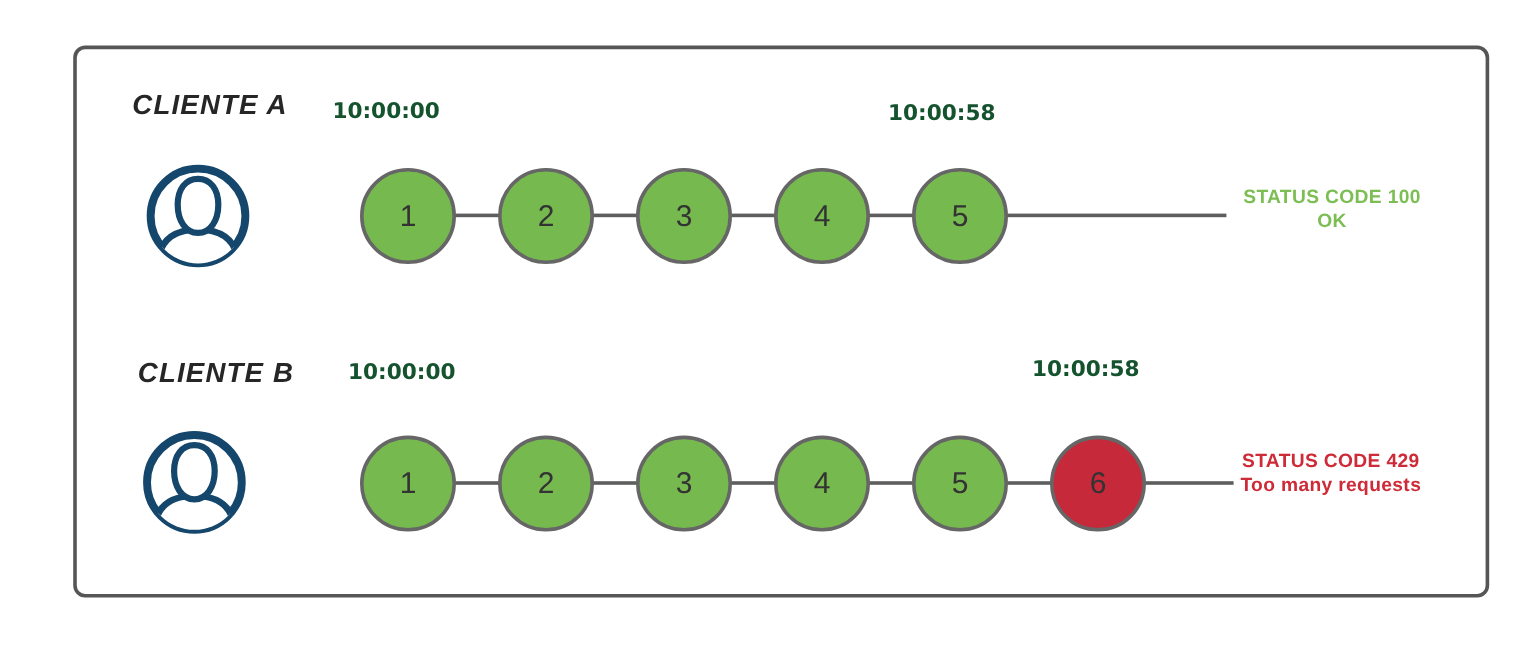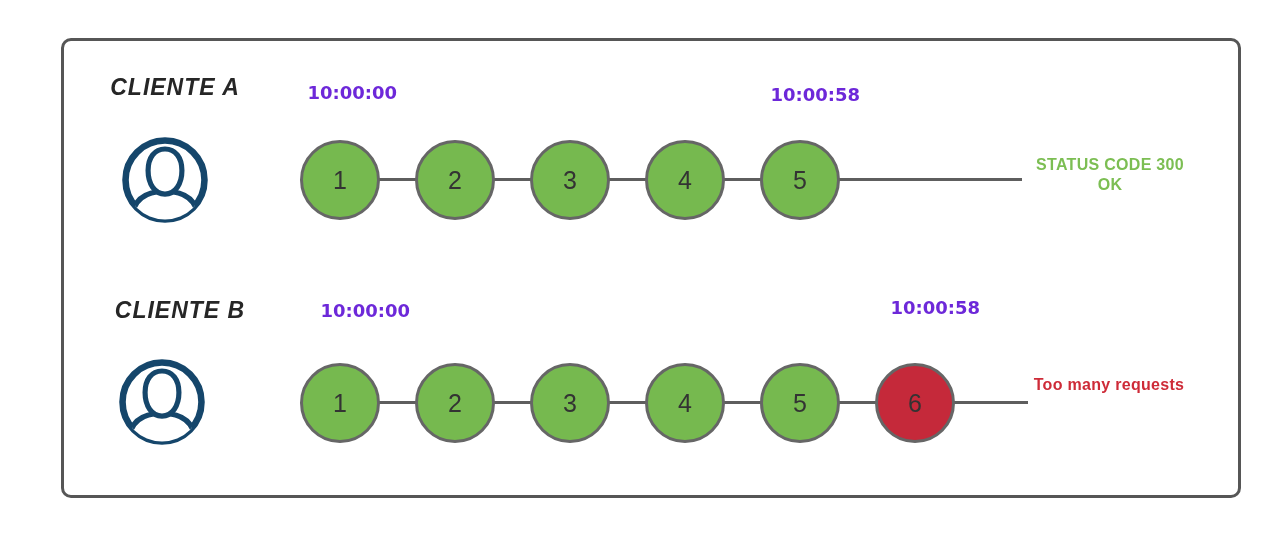--- a/index.html
+++ b/index.html
@@ -8,22 +8,22 @@
   .frame{position:absolute;left:61px;top:38px;width:1180px;height:460px;
     border:3px solid #565656;border-radius:10px;background:#ffffff;box-sizing:border-box;}
   .client-label{position:absolute;font-weight:bold;font-style:italic;font-size:23px;
     letter-spacing:1px;color:#262626;text-align:center;
     font-family:Liberation Sans, sans-serif;}
   .label-a{left:100px;top:74px;width:150px;}
   .label-b{left:105px;top:297px;width:150px;}
   .avatar{position:absolute;width:94px;height:94px;}
   .avatar-a{left:118px;top:133px;}
   .avatar-b{left:115px;top:355px;}
-  .timestamp{position:absolute;font-weight:bold;font-size:18px;color:#6d28d9;
-    text-align:right;width:120px;font-family:"DejaVu Sans", sans-serif;}
+  .timestamp{position:absolute;font-weight:bold;font-size:18px;color:#14532d;
+    text-align:left;width:120px;font-family:"DejaVu Sans", sans-serif;}
   .ts-a-start{left:277px;top:82px;}
   .ts-a-end{left:740px;top:84px;}
   .ts-b-start{left:290px;top:300px;}
   .ts-b-end{left:860px;top:297px;}
   .timeline{position:absolute;height:3px;background:#5e5e5e;}
   .line-a{left:340px;top:178px;width:682px;}
   .line-b{left:340px;top:401px;width:688px;}
   .circles{position:absolute;display:flex;gap:35px;}
   .circles-a{left:300px;top:140px;}
   .circles-b{left:300px;top:363px;}
@@ -63,21 +63,21 @@
   <div class="timeline line-a"></div>
   <div class="circles circles-a">
       <div class="circle" style="background: rgb(118, 185, 79);">1</div>
       <div class="circle" style="background: rgb(118, 185, 79);">2</div>
       <div class="circle" style="background: rgb(118, 185, 79);">3</div>
       <div class="circle" style="background: rgb(118, 185, 79);">4</div>
       <div class="circle" style="background: rgb(118, 185, 79);">5</div>
     </div>
 
   <div class="status status-a" style="color: rgb(124, 190, 83);">
-    <div>STATUS CODE 300</div>
+    <div>STATUS CODE 100</div>
     <div>OK</div>
   </div>
 
   <div class="client-label label-b">CLIENTE B</div>
 
   <svg class="avatar avatar-b" viewBox="0 0 100 100">
     <defs>
         <clipPath id="clipB">
           <circle cx="50" cy="50" r="42"></circle>
         </clipPath>
@@ -96,15 +96,16 @@
   <div class="circles circles-b">
       <div class="circle" style="background: rgb(118, 185, 79);">1</div>
       <div class="circle" style="background: rgb(118, 185, 79);">2</div>
       <div class="circle" style="background: rgb(118, 185, 79);">3</div>
       <div class="circle" style="background: rgb(118, 185, 79);">4</div>
       <div class="circle" style="background: rgb(118, 185, 79);">5</div>
       <div class="circle" style="background: rgb(197, 41, 58);">6</div>
     </div>
 
   <div class="status status-b" style="color: rgb(206, 43, 56);">
+    <div>STATUS CODE 429</div>
     <div>Too many requests</div>
   </div>
 </div>
 
 </body></html>

